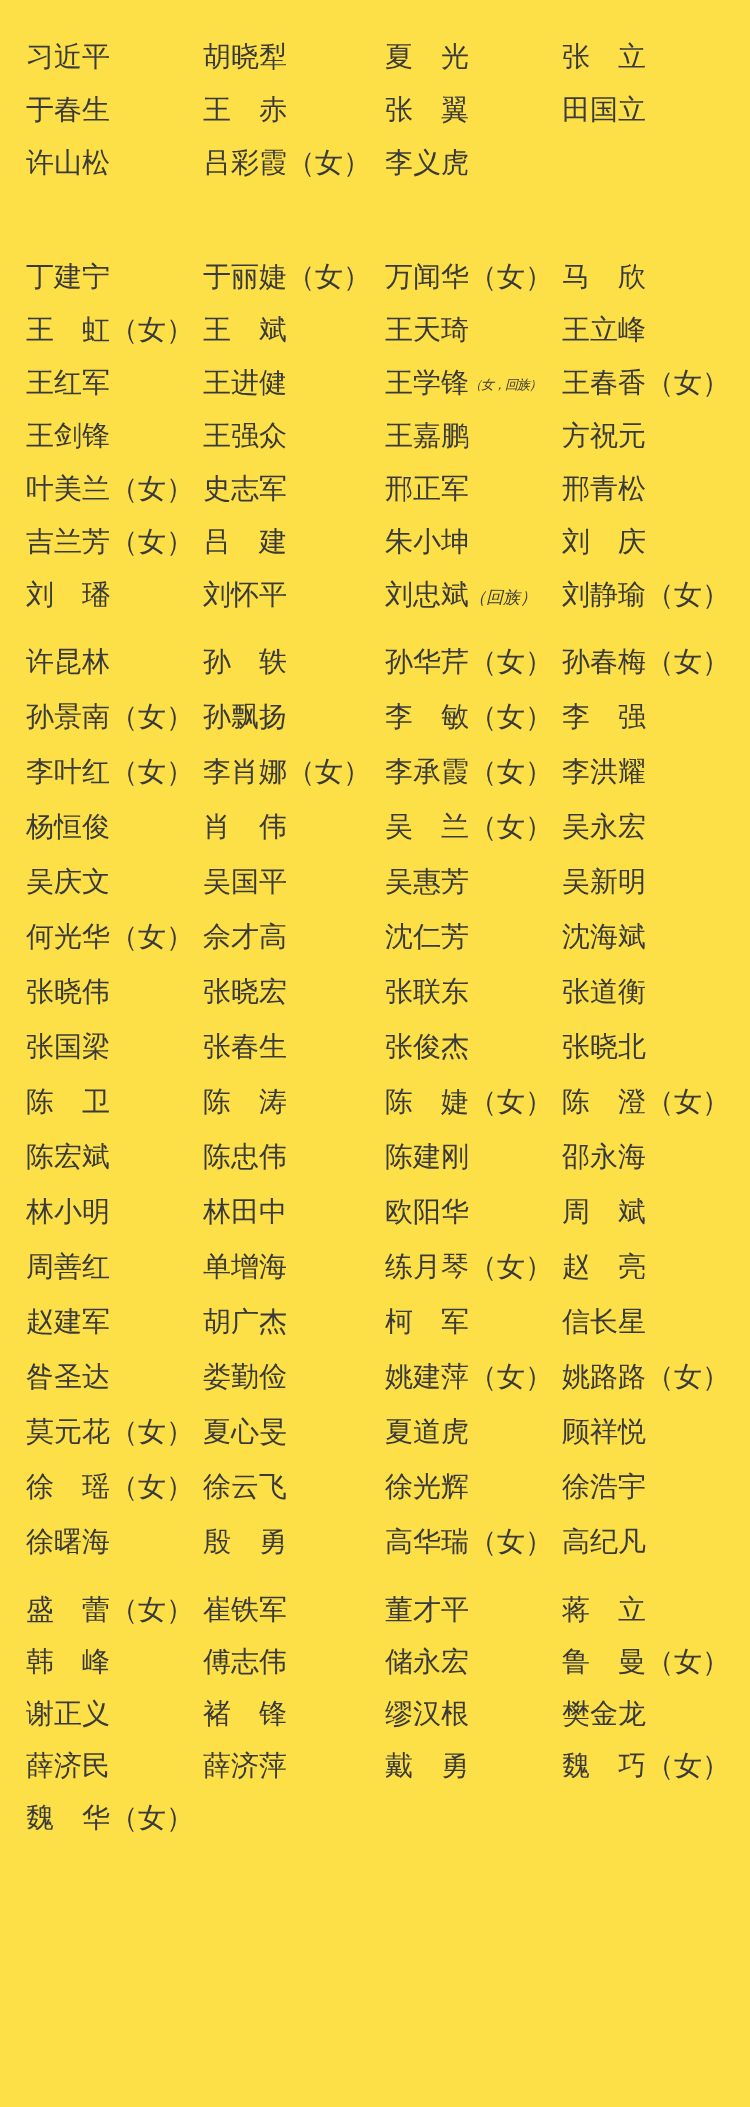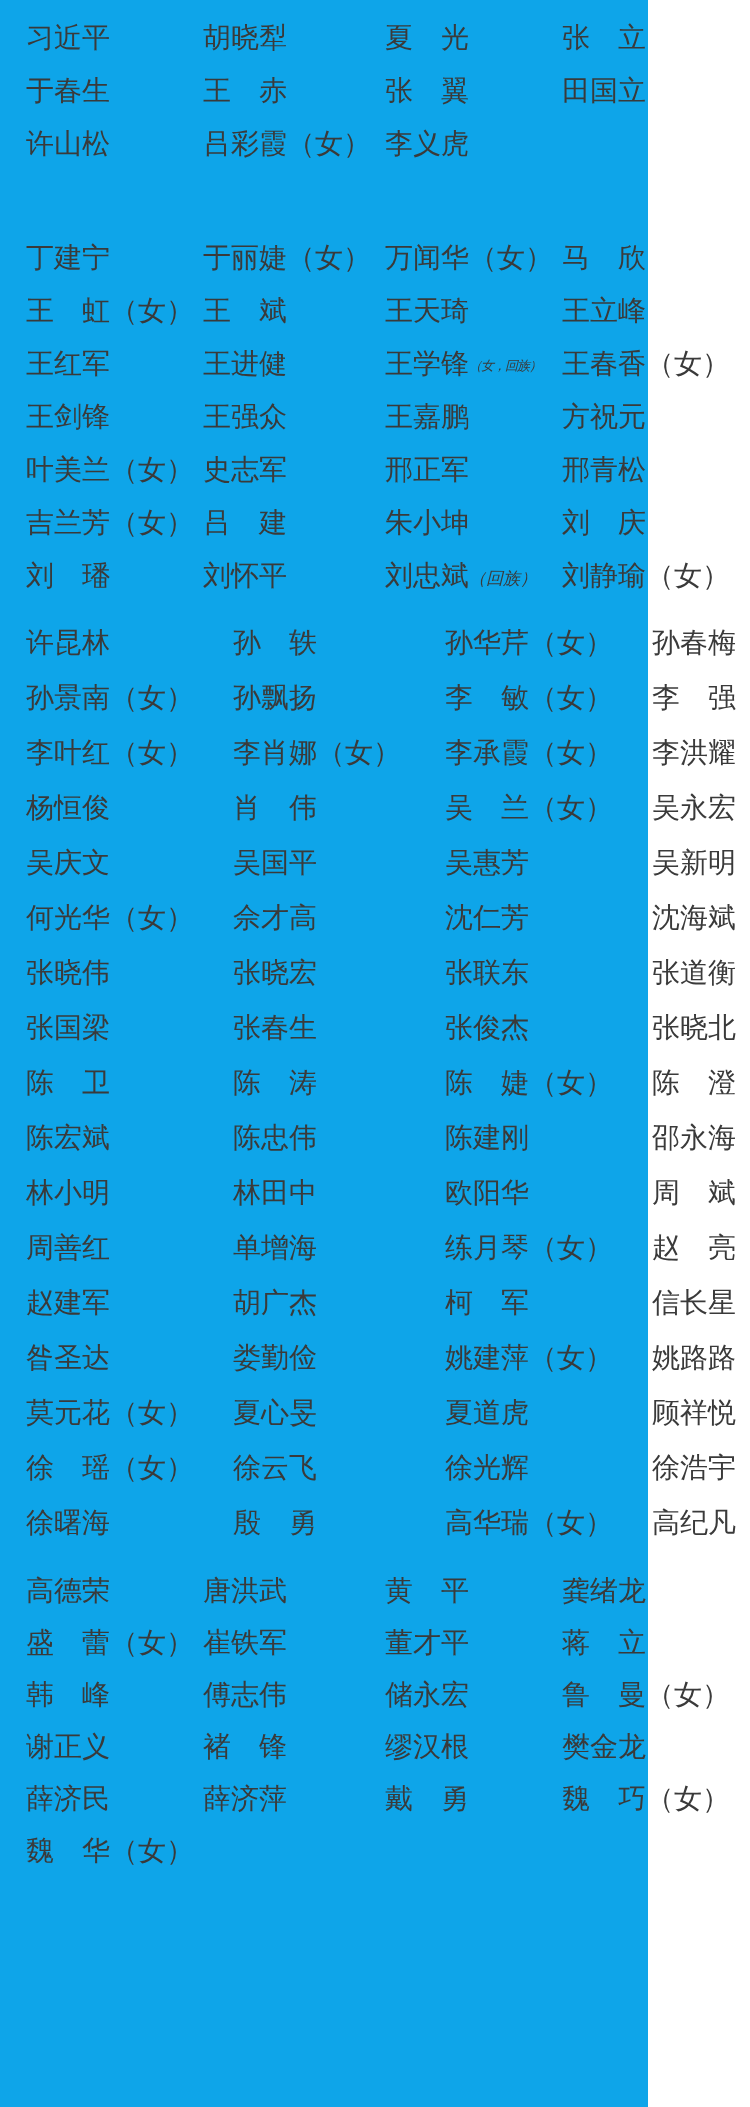--- a/index.html
+++ b/index.html
@@ -9,34 +9,34 @@
   }
   body {
     width: 750px;
     height: 2107px;
     overflow: hidden;
     font-family: "Liberation Serif", "DejaVu Serif", serif;
     color: #3a3a3a;
   }
   .page {
     box-sizing: border-box;
-    width: 648px;
+    width: 750px;
     min-height: 2107px;
-    padding-top: 11px;
-    background: #0ea5e9;
+    padding-top: 30px;
+    background: #fde047;
   }
   .section { width: 100%; }
   .row {
     display: grid;
     grid-template-columns: 177px 182px 177px auto;
     align-items: center;
     padding-left: 26px;
     height: 53px;
   }
-  .section[data-idx="2"] .row { height: 55px; gap: 30px; }
+  .section[data-idx="2"] .row { height: 55px; }
   .section[data-idx="3"] .row { height: 52px; }
   .cell {
     font-size: 28px;
     line-height: 1;
     white-space: nowrap;
     letter-spacing: 0;
     font-weight: 400;
   }
   .note {
     display: inline-block;
@@ -226,26 +226,20 @@
       <div class="row">
         <span class="cell"><span>徐曙海</span></span>
         <span class="cell"><span>殷　勇</span></span>
         <span class="cell"><span>高华瑞（女）</span></span>
         <span class="cell"><span>高纪凡</span></span>
       </div>
     </div>
     <div class="sec-gap sec-gap-2"></div>
     <div class="section" data-idx="3">
       <div class="row">
-        <span class="cell"><span>高德荣</span></span>
-        <span class="cell"><span>唐洪武</span></span>
-        <span class="cell"><span>黄　平</span></span>
-        <span class="cell"><span>龚绪龙</span></span>
-      </div>
-      <div class="row">
         <span class="cell"><span>盛　蕾（女）</span></span>
         <span class="cell"><span>崔铁军</span></span>
         <span class="cell"><span>董才平</span></span>
         <span class="cell"><span>蒋　立</span></span>
       </div>
       <div class="row">
         <span class="cell"><span>韩　峰</span></span>
         <span class="cell"><span>傅志伟</span></span>
         <span class="cell"><span>储永宏</span></span>
         <span class="cell"><span>鲁　曼（女）</span></span>

